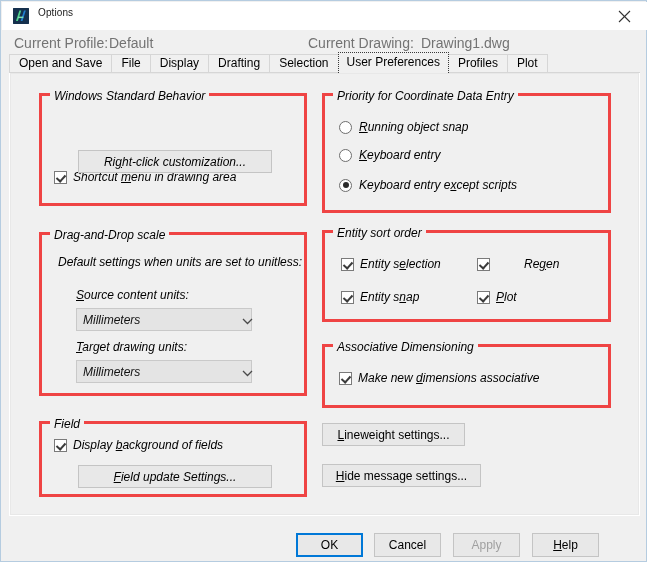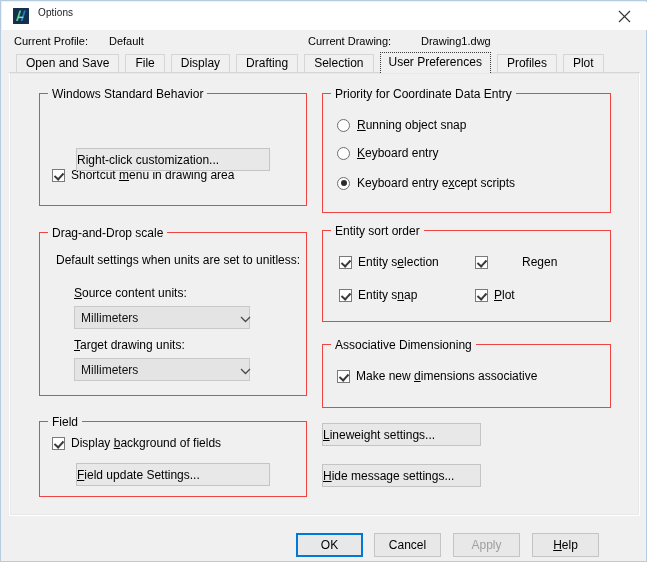--- a/index.html
+++ b/index.html
@@ -45,21 +45,21 @@
   }
   .close-btn {
     position: absolute; right: 0px; top: 0px;
     width: 45px; height: 28px;
     display: flex; align-items: center; justify-content: center;
     cursor: default;
   }
   .close-btn svg { display:block; }
 
   
-  .hdr { position: absolute; font-size: 11px; color: #000000; }
+  .hdr { position: absolute; font-size: 14px; color: #737373; }
   .hdr-profile-label  { left: 13px;  top: 34px; }
   .hdr-profile-value  { left: 108px; top: 34px; }
   .hdr-drawing-label  { left: 307px; top: 34px; }
   .hdr-drawing-value  { left: 420px; top: 34px; }
 
   
   .tabstrip {
     position: absolute; left: 8px; top: 52px;
     height: 20px;
     display: flex; align-items: flex-end;
@@ -71,21 +71,20 @@
     border: 1px solid #d6d6d6;
     border-bottom: none;
     box-sizing: border-box;
     font-size: 12px;
     line-height: 17px;
     color: #000;
     white-space: nowrap;
     margin-right: -1px;
     cursor: default;
     position: relative;
-    margin-left: 7px;
   }
   .tab.active {
     background: #f0f0f0;
     border: 1px dotted #3a3a3a;
     border-bottom: none;
     height: 21px;
     line-height: 19px;
     z-index: 3;
     padding: 0 8px;
   }
@@ -102,23 +101,24 @@
   .tabpanel::before {
     content: "";
     position: absolute; left: -1px; top: -1px;
     width: 631px; height: 1px;
     background: #d6d6d6;
   }
 
   
   .group {
     position: absolute;
-    border: 1px solid #ef4444;
+    border: 3px solid #ef4444;
     box-sizing: border-box;
     background: transparent;
+    font-style: italic;
   }
   .group > .group-title {
     position: absolute;
     top: -7px; left: 8px;
     background: #f0f0f0;
     padding: 0 4px;
     font-size: 12px;
     color: #000;
     white-space: nowrap;
   }
@@ -164,21 +164,21 @@
     border-radius: 50%;
     background: #2b2b2b;
   }
   .radioline .lbl { margin-left: 7px; white-space: nowrap; }
 
   .btn {
     position: absolute;
     background: #e8e8e8;
     border: 1px solid #c4c4c4;
     box-sizing: border-box;
-    display: flex; align-items: center; 
+    display: flex; align-items: center; justify-content: center;
     font-size: 12px;
     color: #000;
     cursor: default;
     white-space: nowrap;
   }
 
   .combo {
     position: absolute;
     background: #e4e4e4;
     border: 1px solid #c9c9c9;
@@ -355,21 +355,21 @@
 
     <div class="group" style="left:312px; top:271px; width:289px; height:64px;">
       <div class="group-title">Associative Dimensioning</div>
 
       <div class="ctl checkline" style="left:14px; top:24px;">
         <span class="cbox checked"></span>
         <span class="lbl">Make new <u>d</u>imensions associative</span>
       </div>
     </div>
 
-    <div class="btn" style="left:312px; top:350px; width:159px; height:23px;">
+    <div class="btn" style="left:312px; top:350px; width:143px; height:23px;">
       <span><u>L</u>ineweight settings...</span>
     </div>
 
     <div class="btn" style="left:312px; top:391px; width:159px; height:23px;">
       <span><u>H</u>ide message settings...</span>
     </div>
 
   </div>
 
   <div class="footer-btn default" style="left:295px; top:532px; width:67px;">

